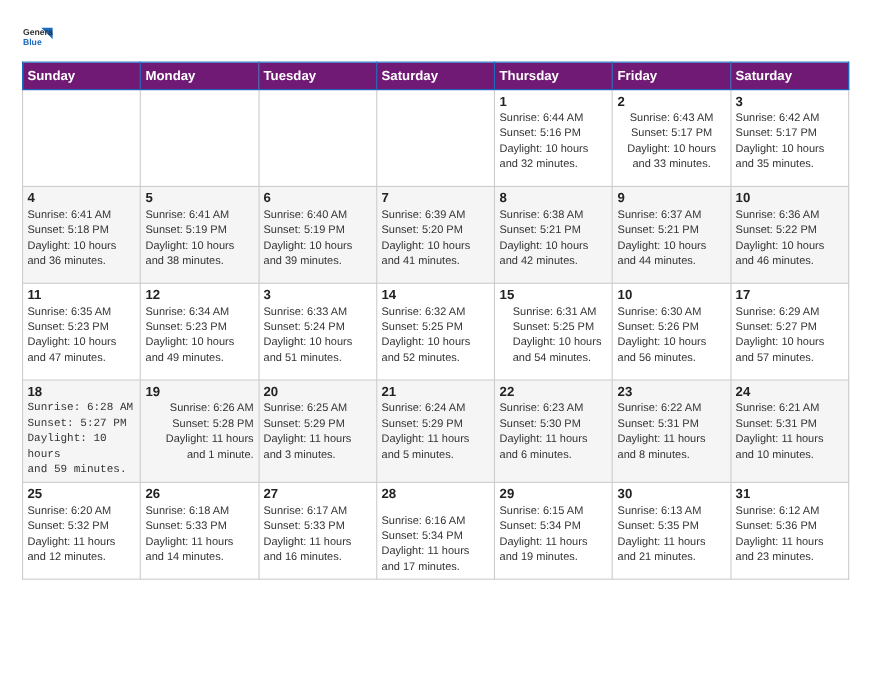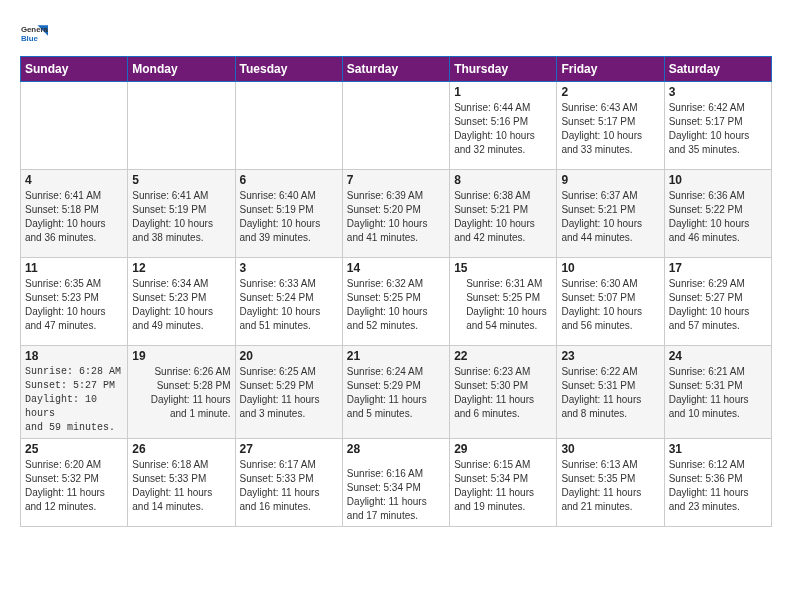--- a/index.html
+++ b/index.html
@@ -120,21 +120,21 @@
         <td class="empty-cell"></td>
         <td>
           <span class="day-number">1</span>
           <div class="day-info" style="white-space: pre-line;">Sunrise: 6:44 AM
 Sunset: 5:16 PM
 Daylight: 10 hours
 and 32 minutes.</div>
         </td>
         <td>
           <span class="day-number">2</span>
-          <div class="day-info" style="white-space: pre-line;">Sunrise: 6:43 AM
+          <div class="day-info" style="white-space: pre-line; text-align: center;">Sunrise: 6:43 AM
 Sunset: 5:17 PM
 Daylight: 10 hours
 and 33 minutes.</div>
         </td>
         <td>
           <span class="day-number">3</span>
           <div class="day-info" style="white-space: pre-line;">Sunrise: 6:42 AM
 Sunset: 5:17 PM
 Daylight: 10 hours
 and 35 minutes.</div>
@@ -223,21 +223,21 @@
         <td>
           <span class="day-number">15</span>
           <div class="day-info" style="white-space: pre-line; margin-left: 12px;">Sunrise: 6:31 AM
 Sunset: 5:25 PM
 Daylight: 10 hours
 and 54 minutes.</div>
         </td>
         <td>
           <span class="day-number">10</span>
           <div class="day-info" style="white-space: pre-line;">Sunrise: 6:30 AM
-Sunset: 5:07 PM
+Sunset: 5:26 PM
 Daylight: 10 hours
 and 56 minutes.</div>
         </td>
         <td>
           <span class="day-number">17</span>
           <div class="day-info" style="white-space: pre-line;">Sunrise: 6:29 AM
 Sunset: 5:27 PM
 Daylight: 10 hours
 and 57 minutes.</div>
         </td>

